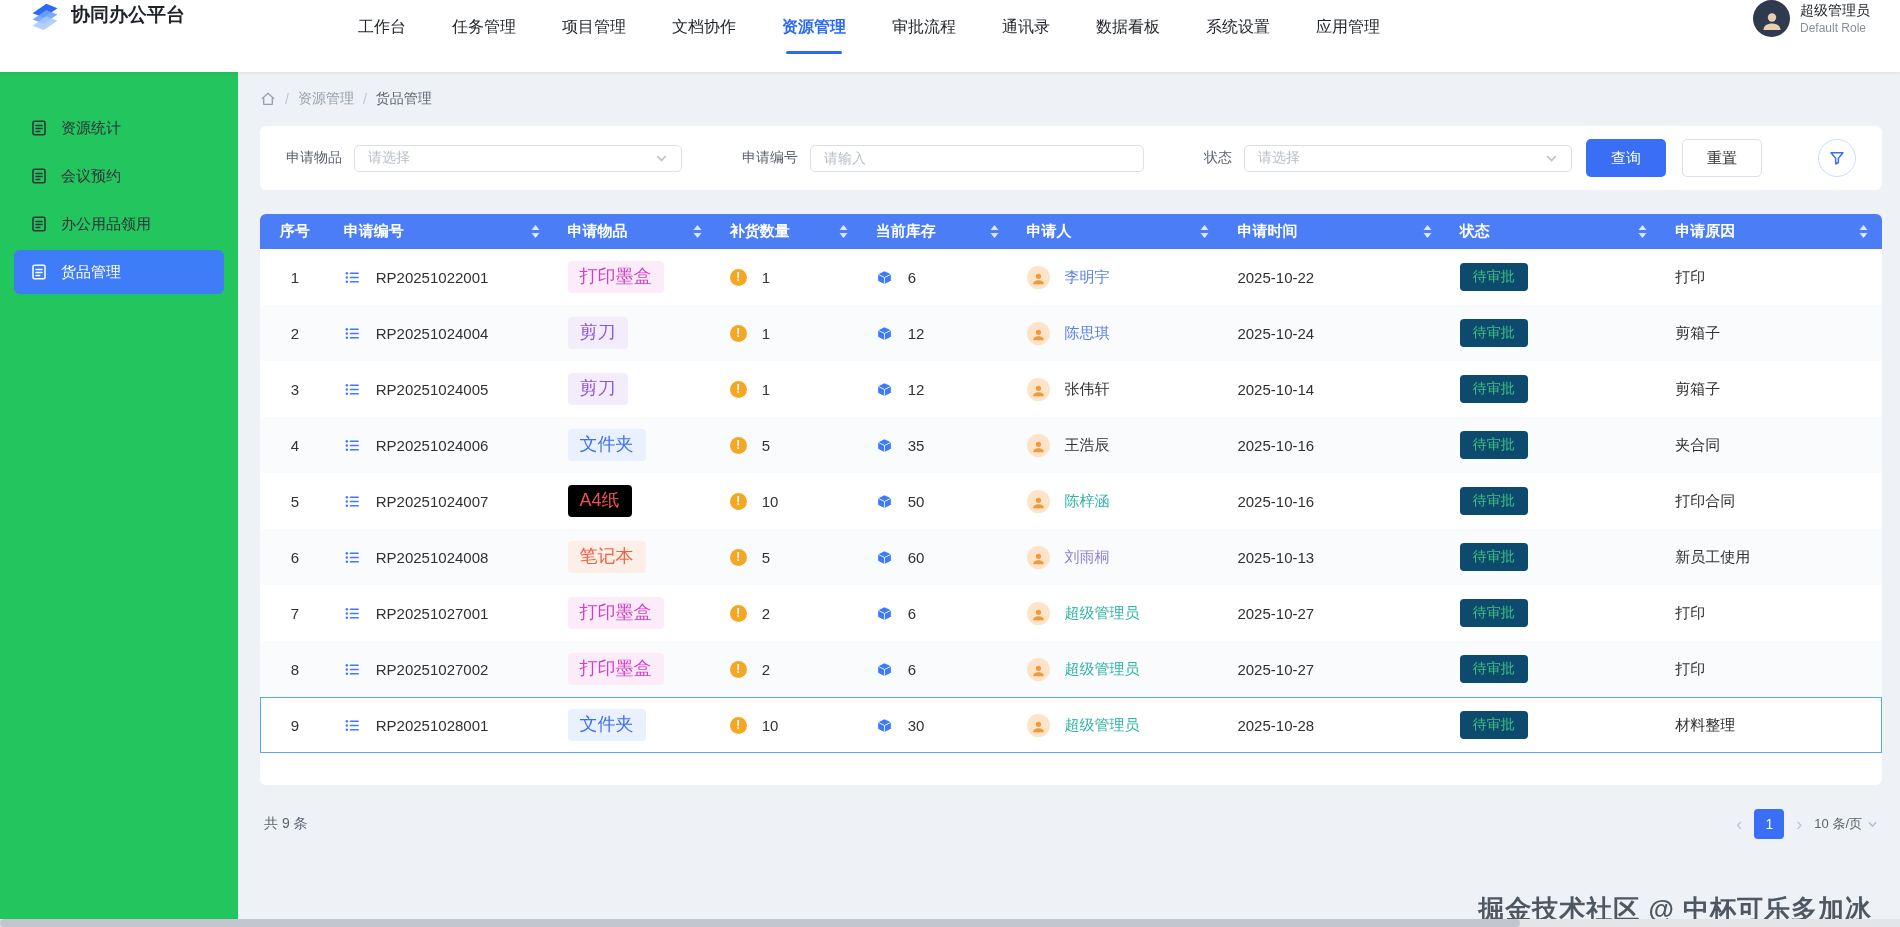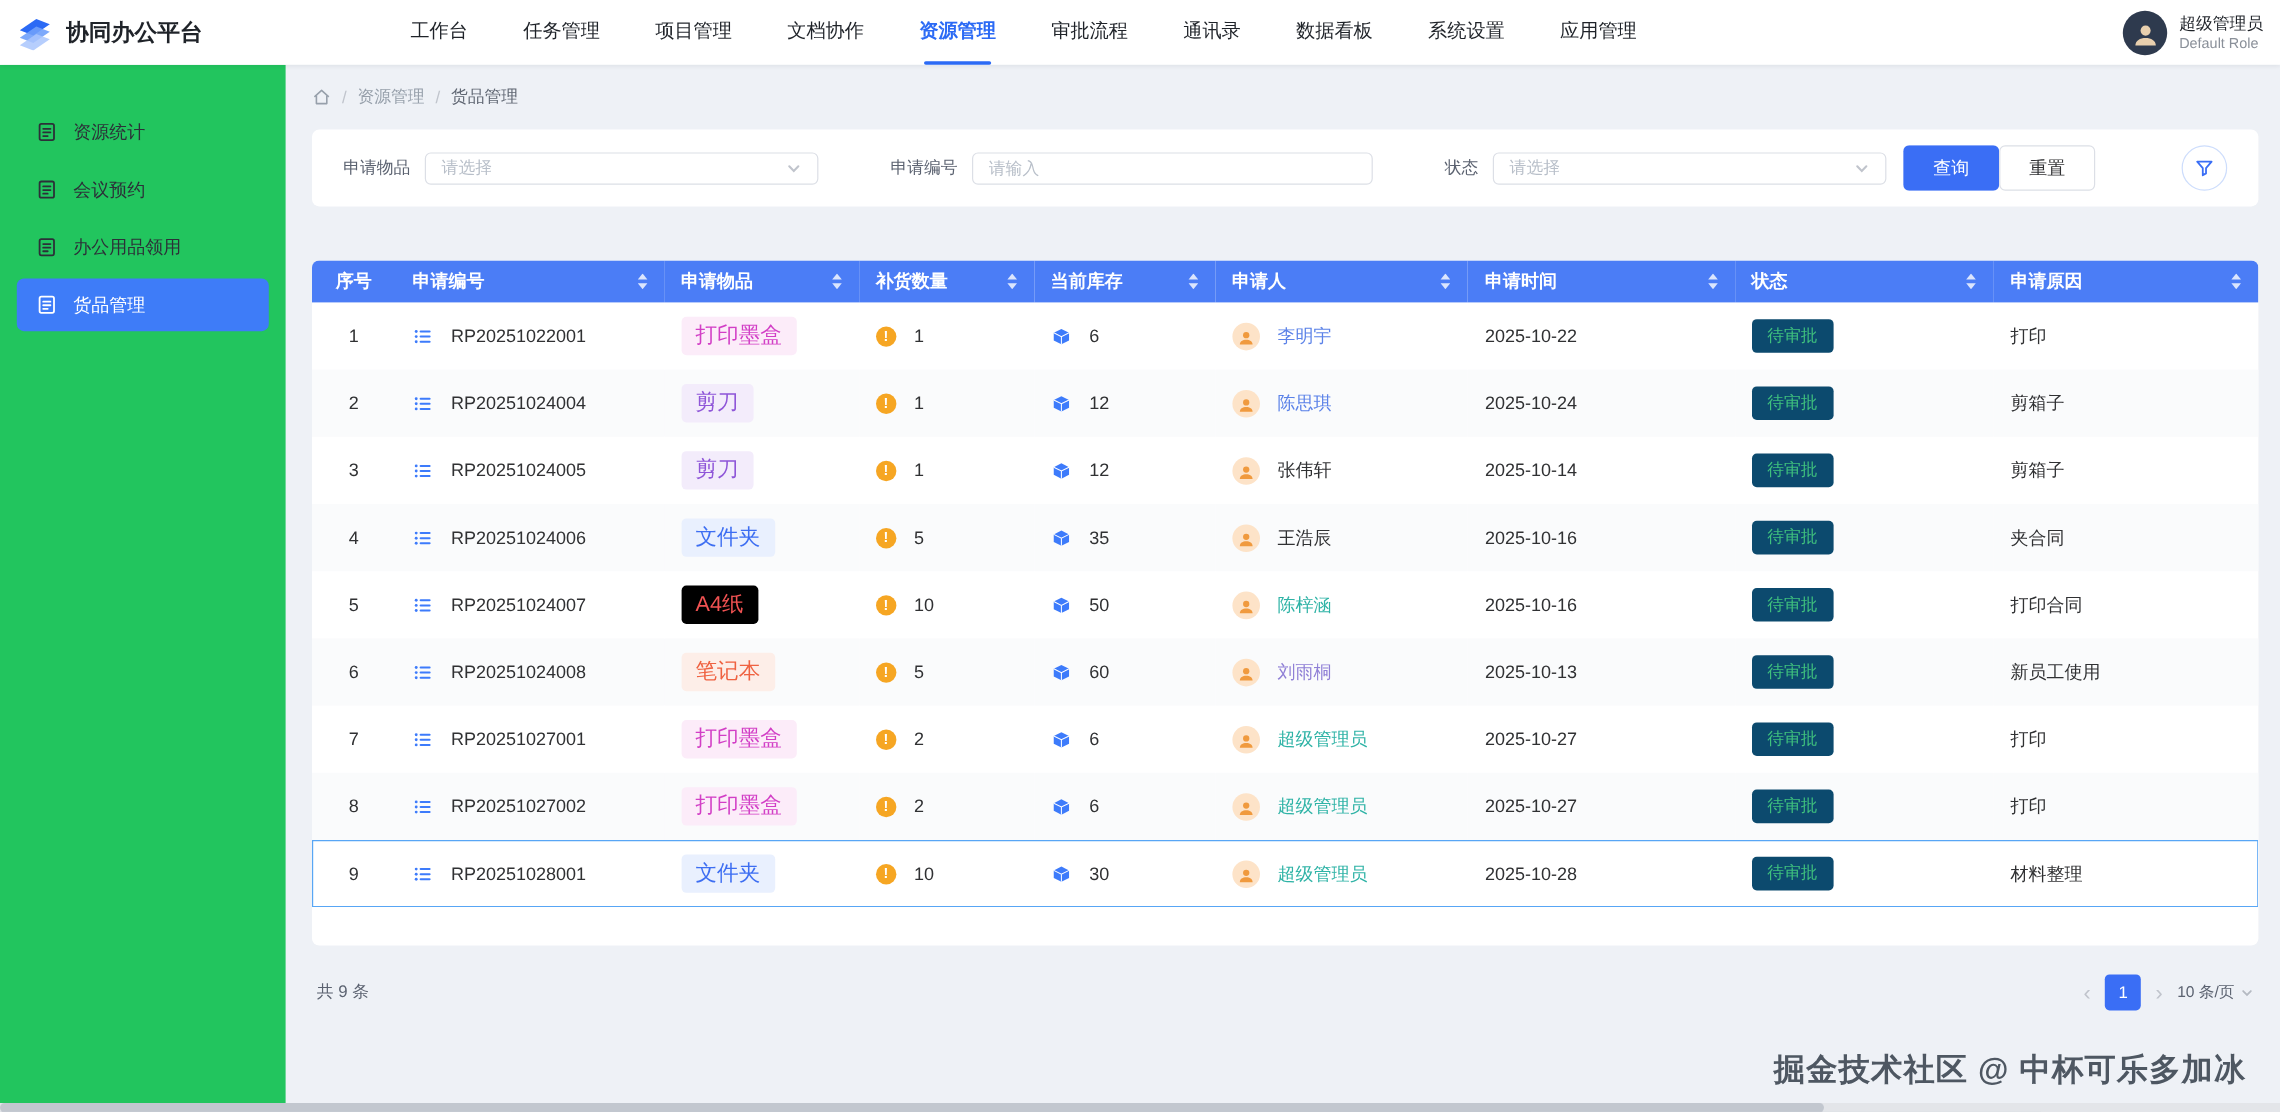--- a/index.html
+++ b/index.html
@@ -2,21 +2,21 @@
 <html><head>
 <meta charset="utf-8">
 <style>
   *{margin:0;padding:0;box-sizing:border-box}
   html,body{width:1900px;height:927px}
   body{
     font-family:"Liberation Sans","DejaVu Sans",sans-serif;
     background:#eef1f6;color:#303133;overflow:hidden;position:relative;
   }
   
-  .topbar{height:54px;background:#fff;display:flex;align-items:center;padding:0 14px;
+  .topbar{height:72px;background:#fff;display:flex;align-items:flex-start;padding:0 30px;
     box-shadow:0 1px 4px rgba(0,21,41,.08);position:relative;z-index:5}
   .brand{display:flex;align-items:center;gap:11px;min-width:250px}
   .logo{width:30px;height:30px;flex-shrink:0}
   .logo svg{width:100%;height:100%;display:block}
   .brand-title{font-size:19px;font-weight:700;color:#1f2329;white-space:nowrap}
   .topmenu{display:flex;align-items:center;gap:46px;margin-left:78px;flex:1}
   .nav-item{font-size:16px;color:#1f2329;height:54px;line-height:54px;position:relative;cursor:pointer;white-space:nowrap}
   .nav-item.active{color:#2b6af5;font-weight:600}
   .nav-item.active::after{content:"";position:absolute;left:6%;right:6%;bottom:0;height:3px;background:#2b6af5;border-radius:2px}
   .userbox{margin-left:auto;display:flex;align-items:center;gap:10px;cursor:pointer}
@@ -55,26 +55,26 @@
   .fctrl{height:27px;border:1px solid #dcdfe6;border-radius:5px;background:#fff;
     display:flex;align-items:center;padding:0 13px;font-size:14px}
   .fselect{width:328px;justify-content:space-between;cursor:pointer}
   .placeholder{color:#b8bfc9}
   input.fctrl{width:334px;color:#303133;outline:none}
   input.fctrl::placeholder{color:#b8bfc9}
   .chev{display:flex;align-items:center}
   .btn{height:38px;padding:0 24px;border-radius:5px;font-size:15px;border:1px solid transparent;cursor:pointer;
     font-family:Liberation Mono, monospace}
   .btn.primary{background:#3a6ef5;color:#fff}
-  .btn.plain{background:#fff;border-color:#dcdfe6;color:#303133;}
+  .btn.plain{background:#fff;border-color:#dcdfe6;color:#303133;margin-left:16px}
   .funnel-btn{margin-left:auto;width:38px;height:38px;border-radius:50%;border:1px solid #cdddfc;
     display:flex;align-items:center;justify-content:center;cursor:pointer;background:#fff}
   .funnel-btn svg{width:18px;height:18px}
   
-  .table-card{background:#fff;border-radius:6px;margin-top:45px;padding-bottom:32px;overflow:hidden}
+  .table-card{background:#fff;border-radius:6px;margin-top:24px;padding-bottom:32px;overflow:hidden}
   table{width:100%;border-collapse:collapse;table-layout:fixed}
   thead th{background:#4b7df6;color:#fff;font-weight:600;font-size:15px;height:35px;
     text-align:left;padding:0 14px;cursor:pointer}
   .th-in{display:flex;align-items:center;justify-content:space-between;width:100%}
   th:first-child .th-in{justify-content:center}
   .sort-ic{display:flex;align-items:center;cursor:pointer}
   tbody td{height:56px;font-size:15px;padding:0 14px;color:#303133}
   tbody tr:nth-child(even){background:#fafbfc}
   tbody tr.selected{box-shadow:inset 0 0 0 1px #58a6f5}
   .c-center{text-align:center}

